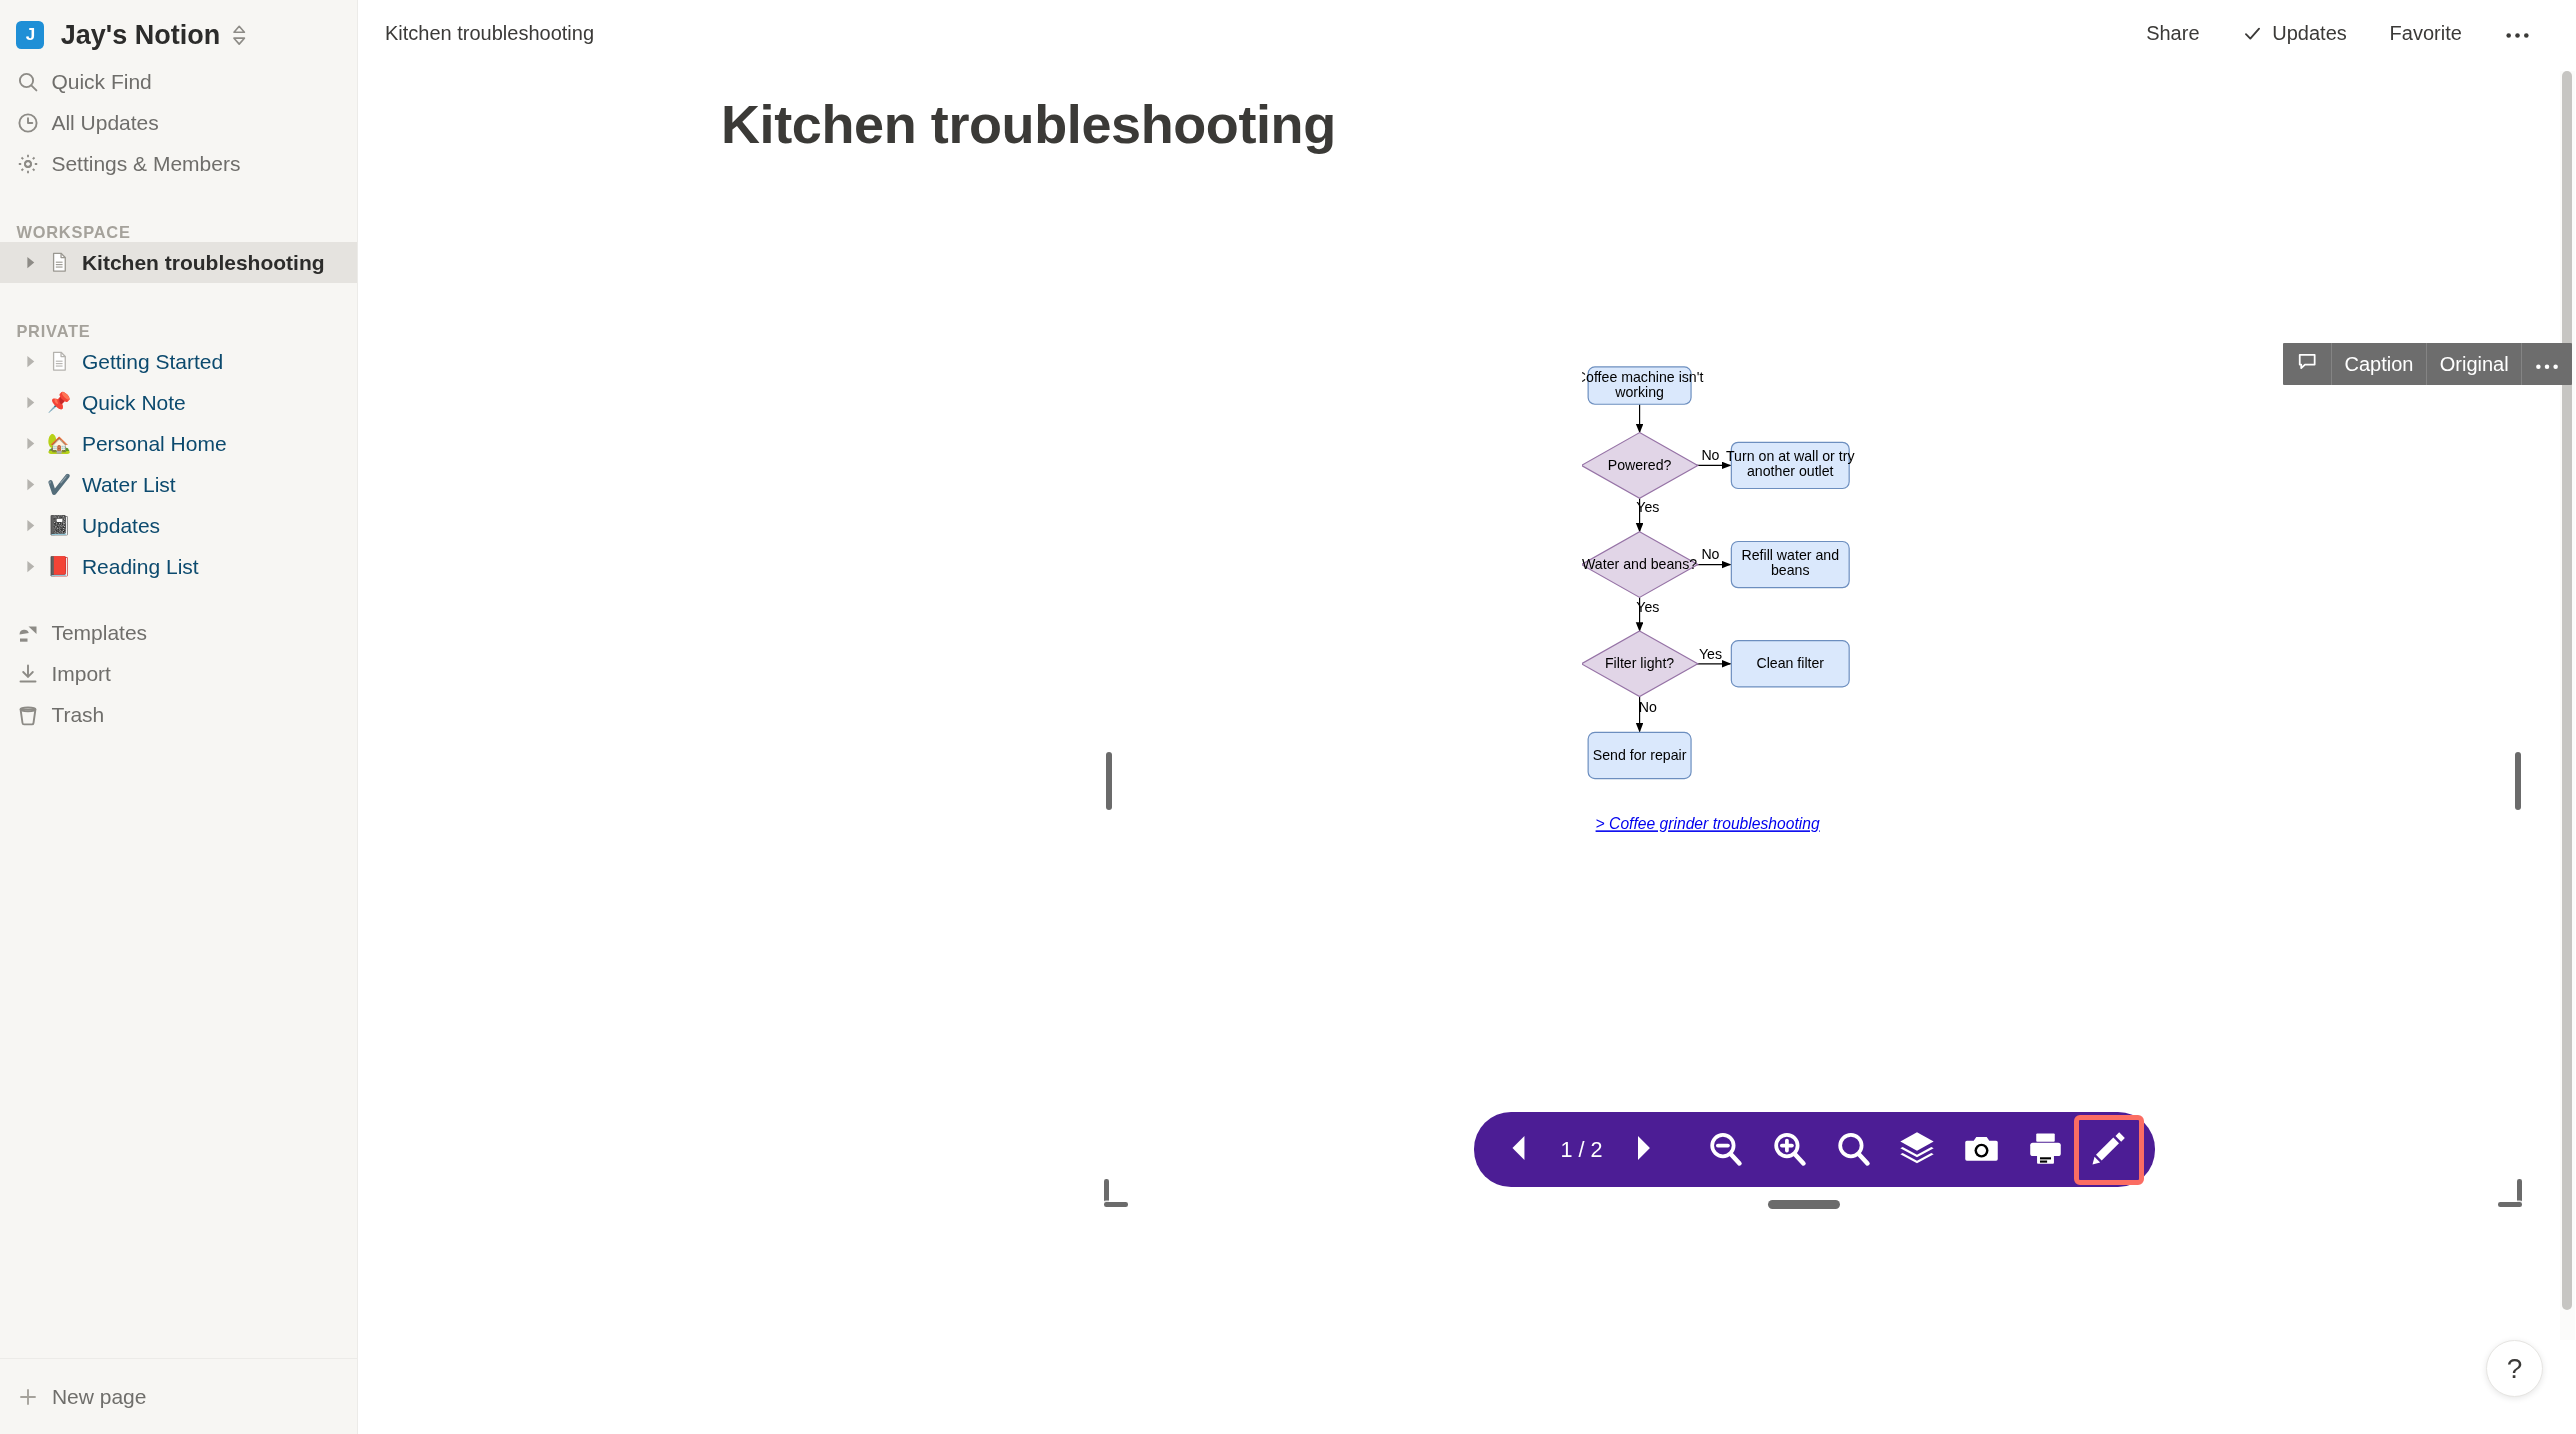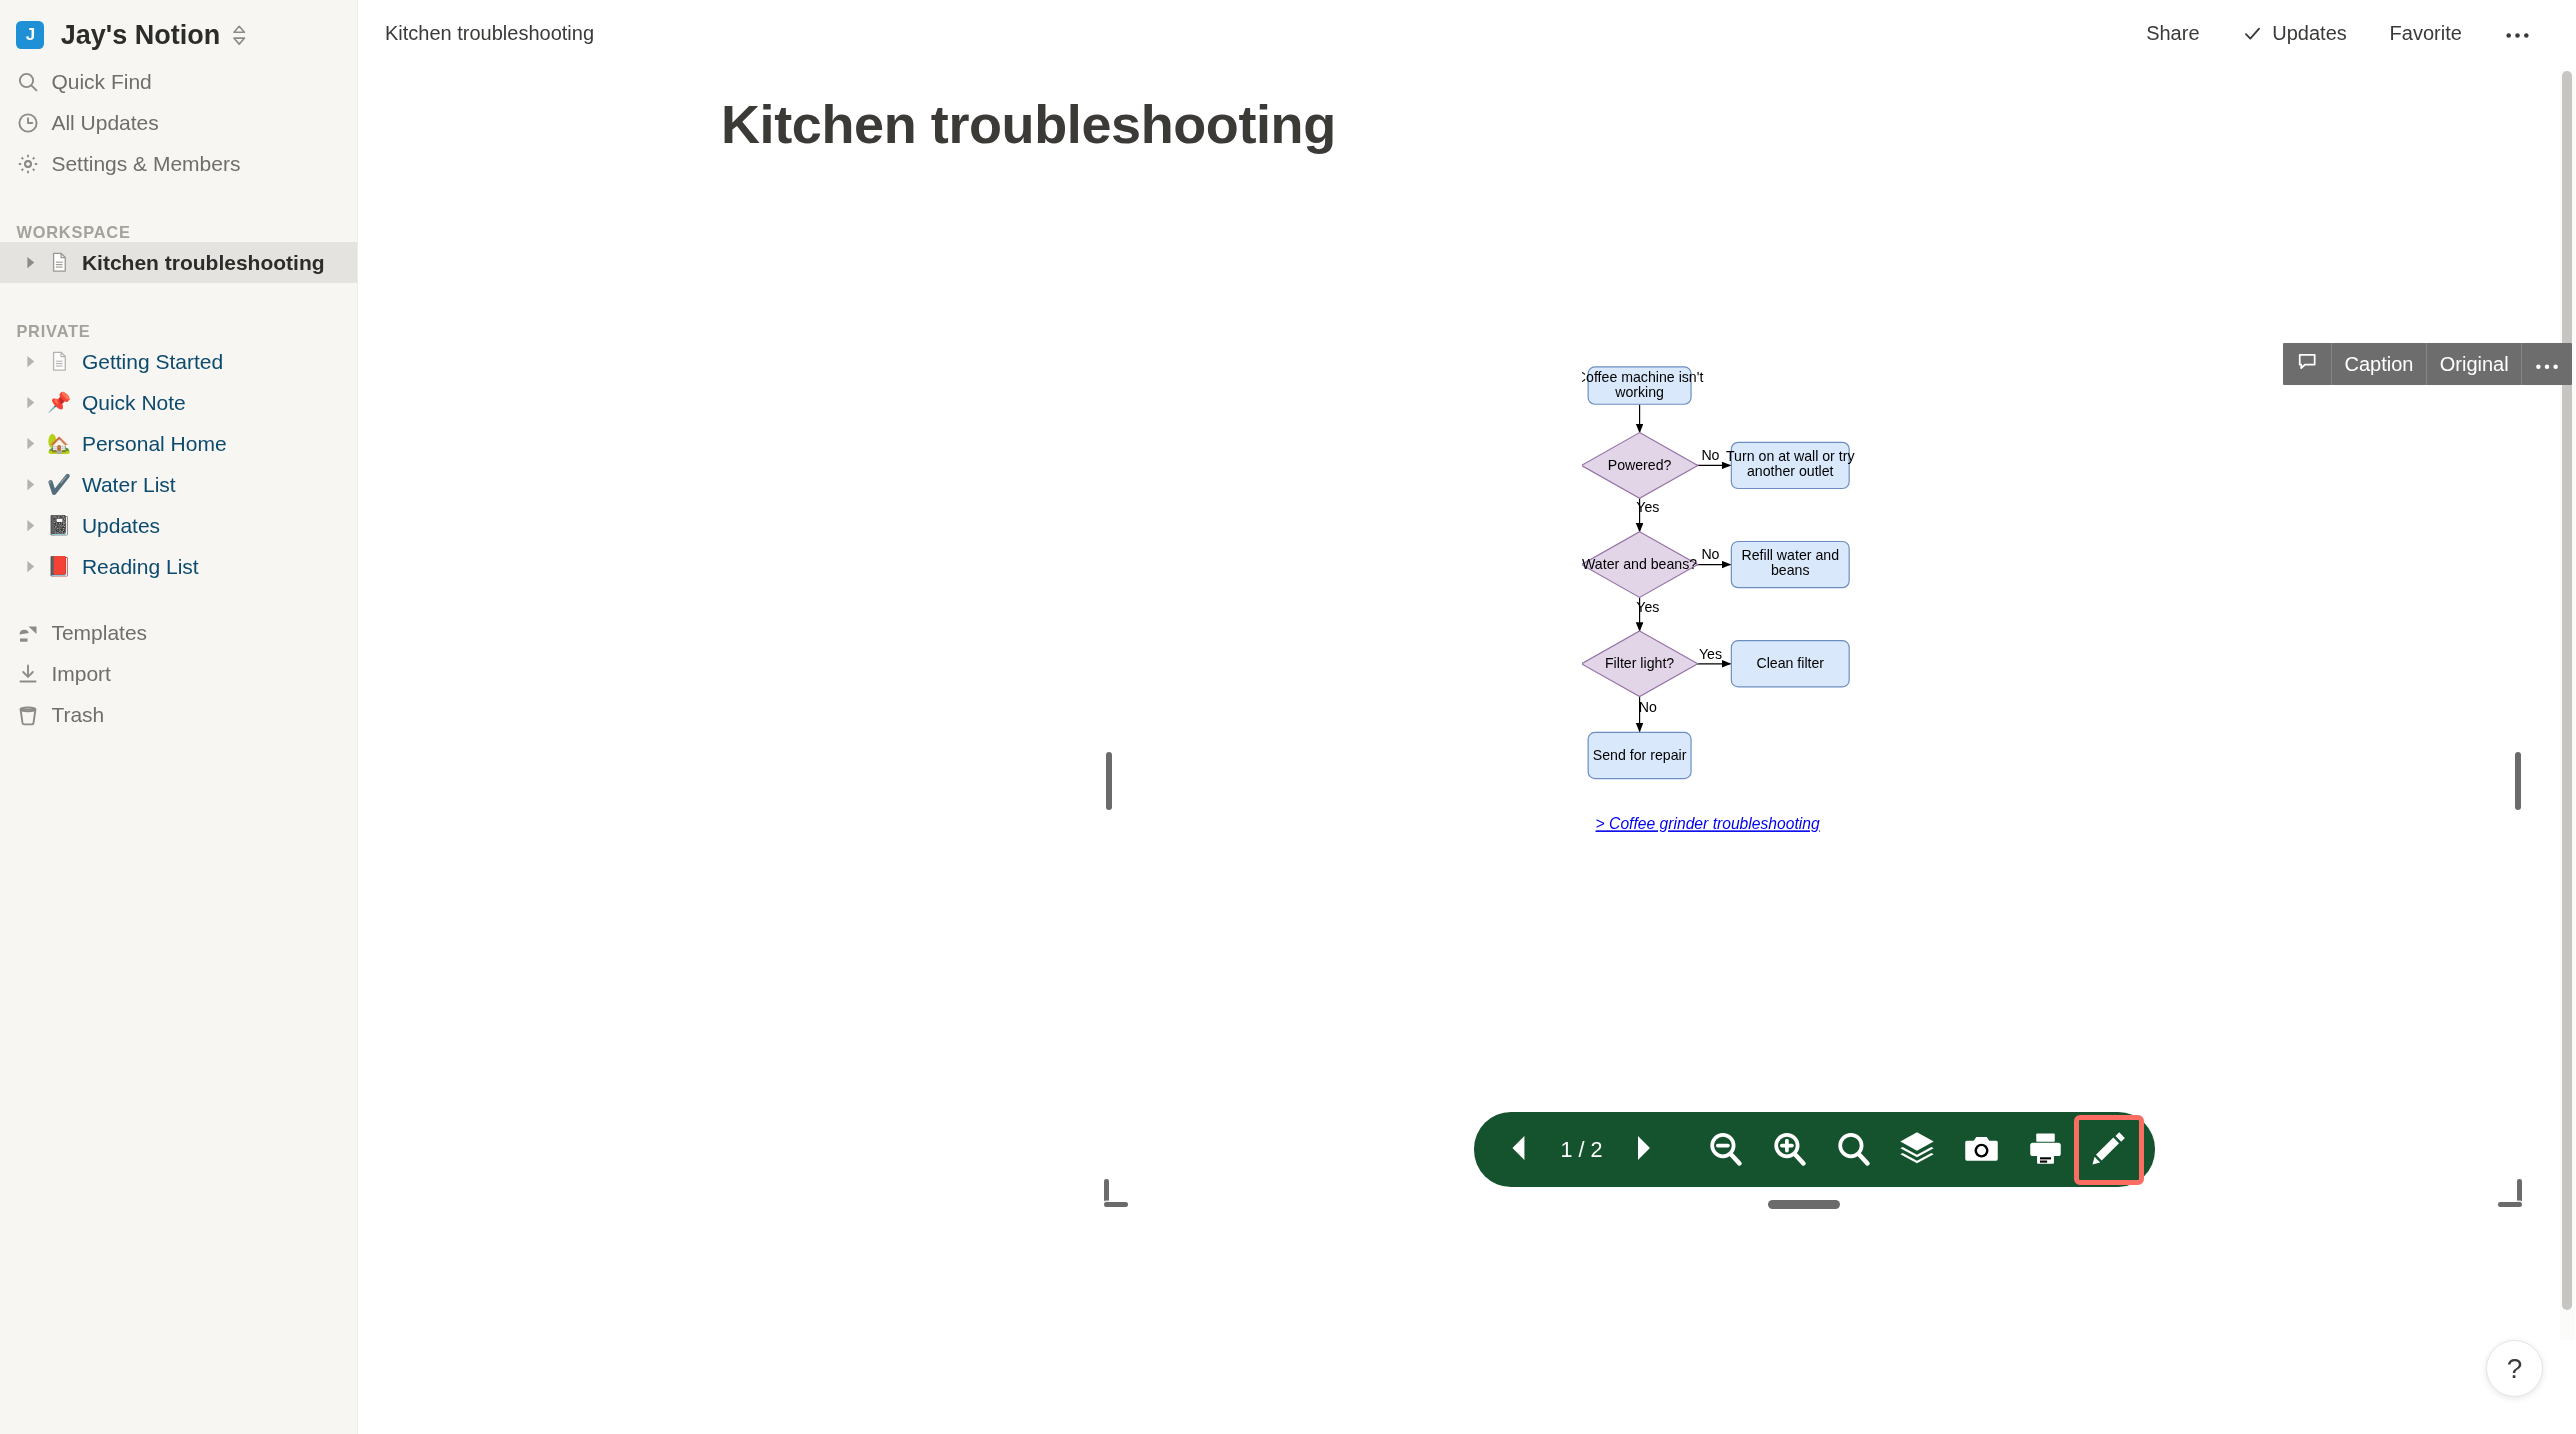--- a/index.html
+++ b/index.html
@@ -145,21 +145,21 @@
     position: absolute; background: #6b6b6b; border-radius: 2.2px;
     box-shadow: 0 0 0 1.5px rgba(255,255,255,0.85);
   }
 
   
   #flowchart { position: absolute; left: 1224px; top: 358px; pointer-events: auto; }
 
   
   #pdf-toolbar {
     position: absolute; left: 1116px; top: 1112px;
-    height: 75px; background: #14532d;
+    height: 75px; background: #4c1d95;
     border-radius: 37px; display: flex; align-items: center;
     padding: 0 13.4px; pointer-events: auto;
   }
   .pt-btn {
     width: 64px; height: 64px;
     display: flex; align-items: center; justify-content: center;
     cursor: pointer; border-radius: 4.5px;
   }
   .pt-page {
     color: #fff; font-size: 21.6px; padding: 0 9px; white-space: nowrap;
@@ -365,20 +365,31 @@
     <div class="nav-item">
       <span class="ic">
         <svg width="24" height="24" viewBox="0 0 24 24">
             <path d="M4.6 6.5 h14.8 l-1.9 13.5 a1.6 1.6 0 01-1.6 1.4 H8.1 a1.6 1.6 0 01-1.6-1.4z" fill="none" stroke="#8d8b86" stroke-width="1.9" stroke-linejoin="round"></path>
             <ellipse cx="12" cy="6.3" rx="7.4" ry="1.9" fill="none" stroke="#8d8b86" stroke-width="1.9"></ellipse>
           </svg>
       </span>
       <span class="lbl">Trash</span>
     </div>
 
+    <div class="sidebar-footer">
+      <span class="ic">
+        <svg width="24" height="24" viewBox="0 0 24 24">
+            <g stroke="#a5a29b" stroke-width="1.9" stroke-linecap="round">
+              <line x1="12" y1="5" x2="12" y2="19"></line>
+              <line x1="5" y1="12" x2="19" y2="12"></line>
+            </g>
+          </svg>
+      </span>
+      <span class="lbl" style="margin-left:4.5px">New page</span>
+    </div>
   </aside>
 
   <main id="main">
 
     <div id="topbar">
       <div id="breadcrumb">Kitchen troubleshooting</div>
       <div id="topbar-right">
         <div class="tb-btn">Share</div>
         <div class="tb-btn">
           <span class="chk">

